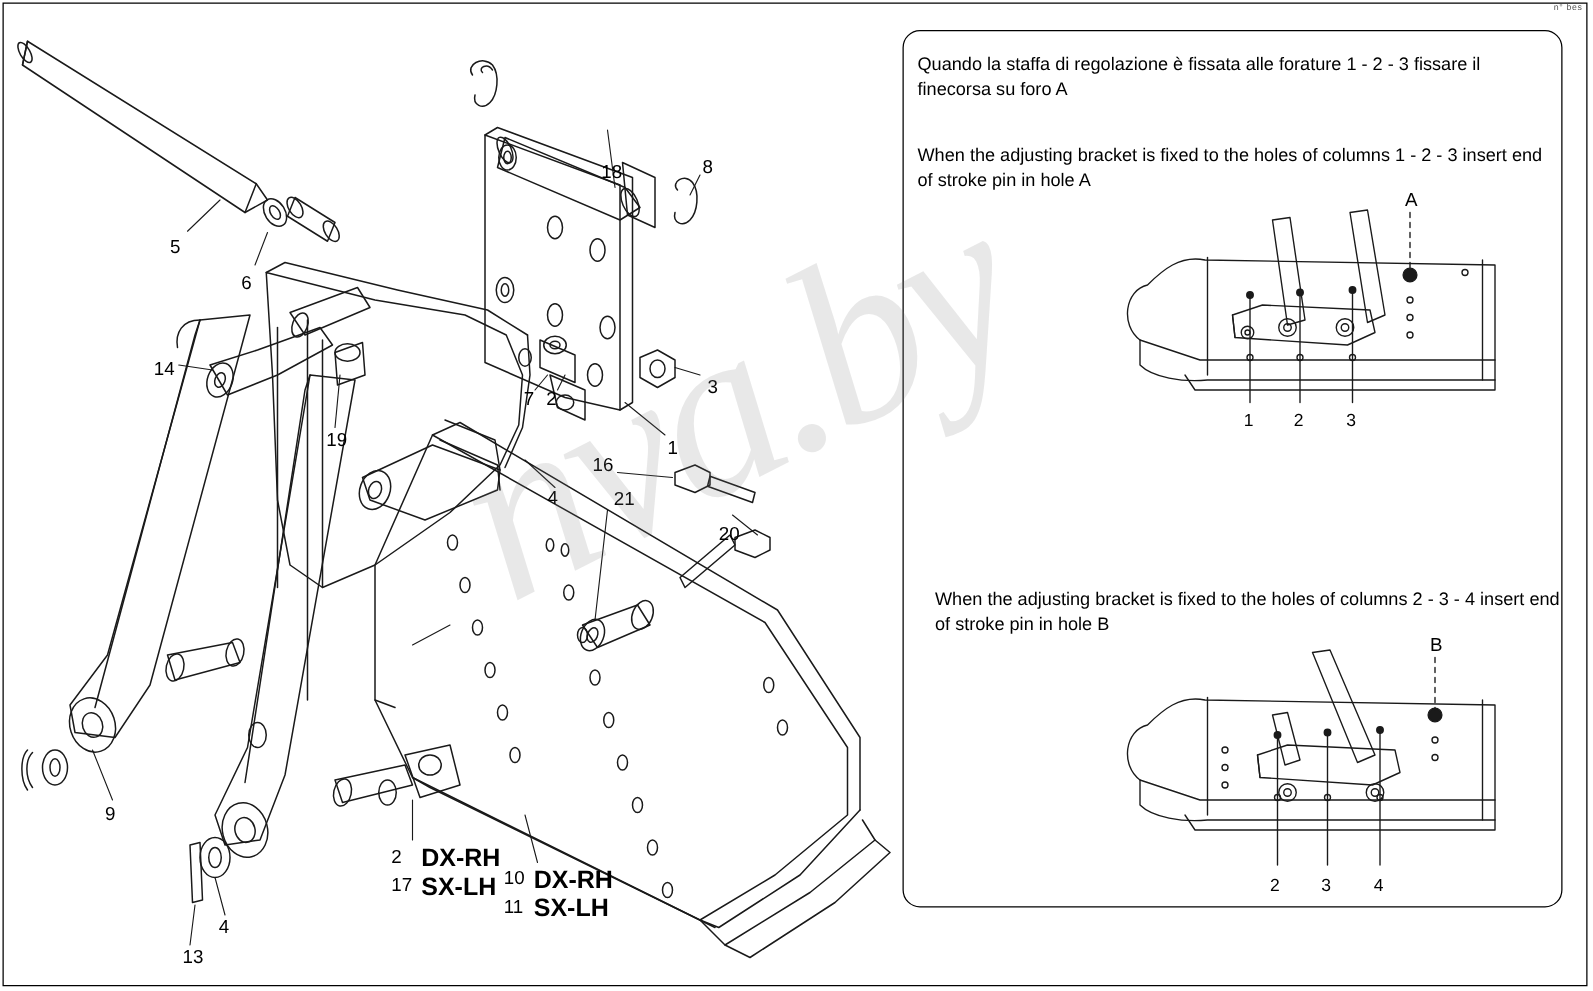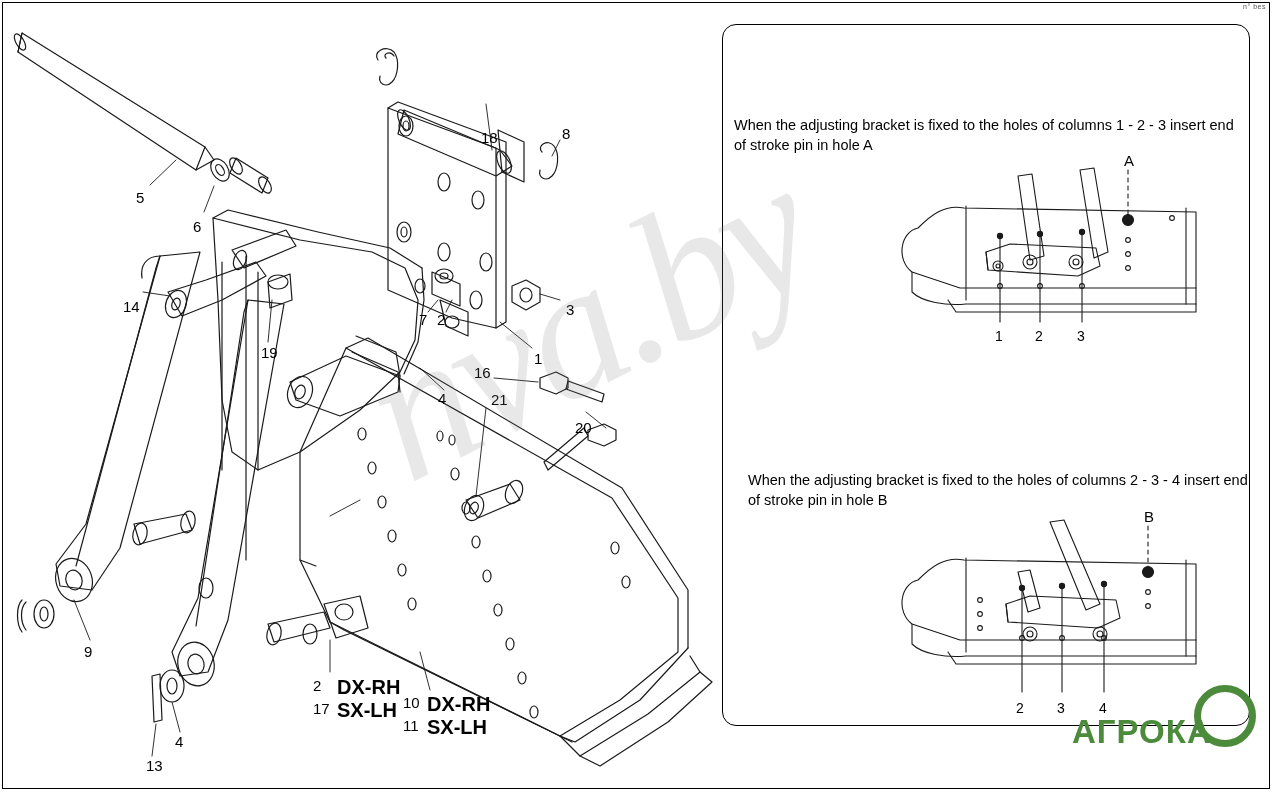--- a/index.html
+++ b/index.html
@@ -326,21 +326,21 @@
         <line x1="152" y1="756" x2="156" y2="724"></line>
         <line x1="330" y1="672" x2="330" y2="640"></line>
         <line x1="430" y1="690" x2="420" y2="652"></line>
         <line x1="330" y1="516" x2="360" y2="500"></line>
       </g>
     </g>
   </svg>
 
   <div class="callout" style="left:136px; top:190px;">5</div>
   <div class="callout" style="left:193px; top:219px;">6</div>
-  <div class="callout" style="left:123px; top:299px;">14</div>
+  <div class="callout" style="left:123px; top:288px;">14</div>
   <div class="callout" style="left:261px; top:345px;">19</div>
   <div class="callout" style="left:481px; top:90px;margin-top:40px;">18</div>
   <div class="callout" style="left:562px; top:126px;">8</div>
   <div class="callout" style="left:566px; top:302px;">3</div>
   <div class="callout" style="left:419px; top:312px;">7</div>
   <div class="callout" style="left:437px; top:312px;">2</div>
   <div class="callout" style="left:534px; top:351px;">1</div>
   <div class="callout" style="left:438px; top:391px;">4</div>
   <div class="callout" style="left:474px; top:365px;">16</div>
   <div class="callout" style="left:491px; top:392px;">21</div>
@@ -354,20 +354,21 @@
   <div class="callout" style="left:313px; top:701px;text-align:center;">17</div>
   <div class="callout big" style="left:337px; top:700px;">SX-LH</div>
 
   <div class="callout" style="left:403px; top:695px;">10</div>
   <div class="callout big" style="left:427px; top:694px;">DX-RH</div>
   <div class="callout" style="left:403px; top:718px;">11</div>
   <div class="callout big" style="left:427px; top:717px;">SX-LH</div>
 
   <div class="note-box"></div>
 
+  <div class="note-text note-it1">Quando la staffa di regolazione è fissata alle forature 1 - 2 - 3 fissare il finecorsa su foro A</div>
   <div class="note-text note-en1">When the adjusting bracket is fixed to the holes of columns 1 - 2 - 3 insert end of stroke pin in hole A</div>
   <div class="note-text note-en2">When the adjusting bracket is fixed to the holes of columns 2 - 3 - 4 insert end of stroke pin in hole B</div>
 
   <svg class="art" viewBox="0 0 1274 793">
     <g fill="none" stroke="#1a1a1a" stroke-width="1.1" stroke-linejoin="round" stroke-linecap="round">
 
       <g>
 
         <path d="M918 228 C900 232, 896 260, 912 272 L960 288 L1196 288 L1196 212 L964 208 C944 204, 930 216, 918 228 Z"></path>
         <path d="M912 272 L912 292 C922 302, 946 306, 966 304 L1196 304 L1196 288"></path>
@@ -455,20 +456,14 @@
   <div class="sub-label" style="left:1035px; top:328px;">2</div>
   <div class="sub-label" style="left:1077px; top:328px;">3</div>
 
   <div class="sub-label" style="left:1144px; top:508px; font-size:15px;">B</div>
   <div class="sub-label" style="left:1016px; top:700px;">2</div>
   <div class="sub-label" style="left:1057px; top:700px;">3</div>
   <div class="sub-label" style="left:1099px; top:700px;">4</div>
 
   <div class="watermark-text">nva.by</div>
 
-  <div class="logo">
-    <div class="ring"></div>
-    <div class="logo-text">
-      <span>АГРО</span><span>КА</span>
-    </div>
-  </div>
 
 </div>
 
 </body></html>

